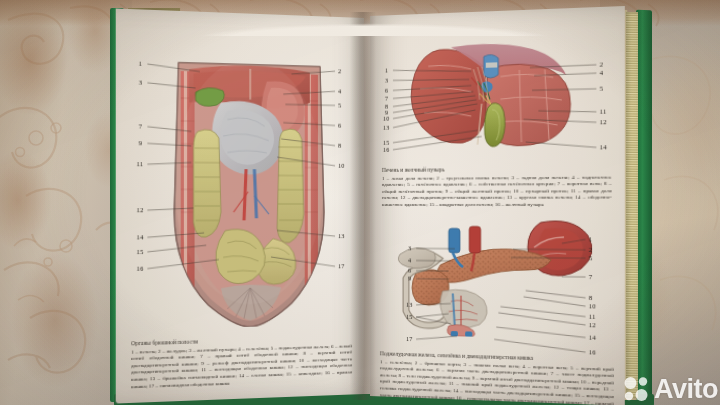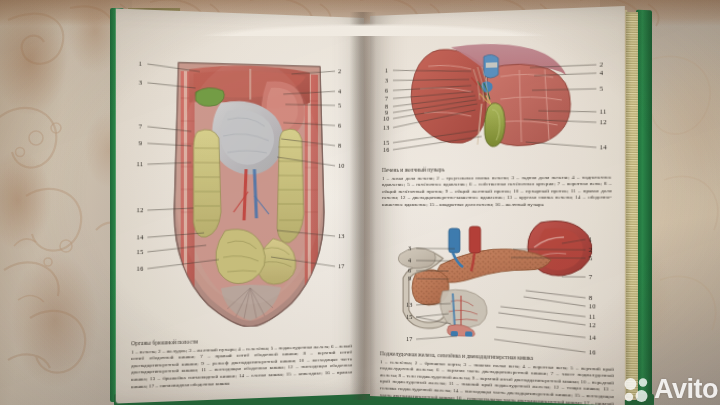--- a/index.html
+++ b/index.html
@@ -185,21 +185,21 @@
   }
   .warm {
     position: absolute; inset: 0; pointer-events: none;
     background: linear-gradient(160deg, rgba(255,235,200,.10), rgba(120,100,80,.08));
     mix-blend-mode: multiply;
   }
 
   
   #watermark {
     position: absolute; right: 2px; bottom: 2px;
-    display: flex; align-items: flex-end; gap: 4px;
+    display: flex; align-items: flex-start; gap: 4px;
     opacity: .85;
   }
   #watermark .wm-dots { display: block; }
   #watermark .wm-text {
     font-family: "Liberation Sans", sans-serif;
     font-weight: bold;
     font-size: 27px;
     color: #ffffff;
     letter-spacing: -0.5px;
     line-height: 1;

